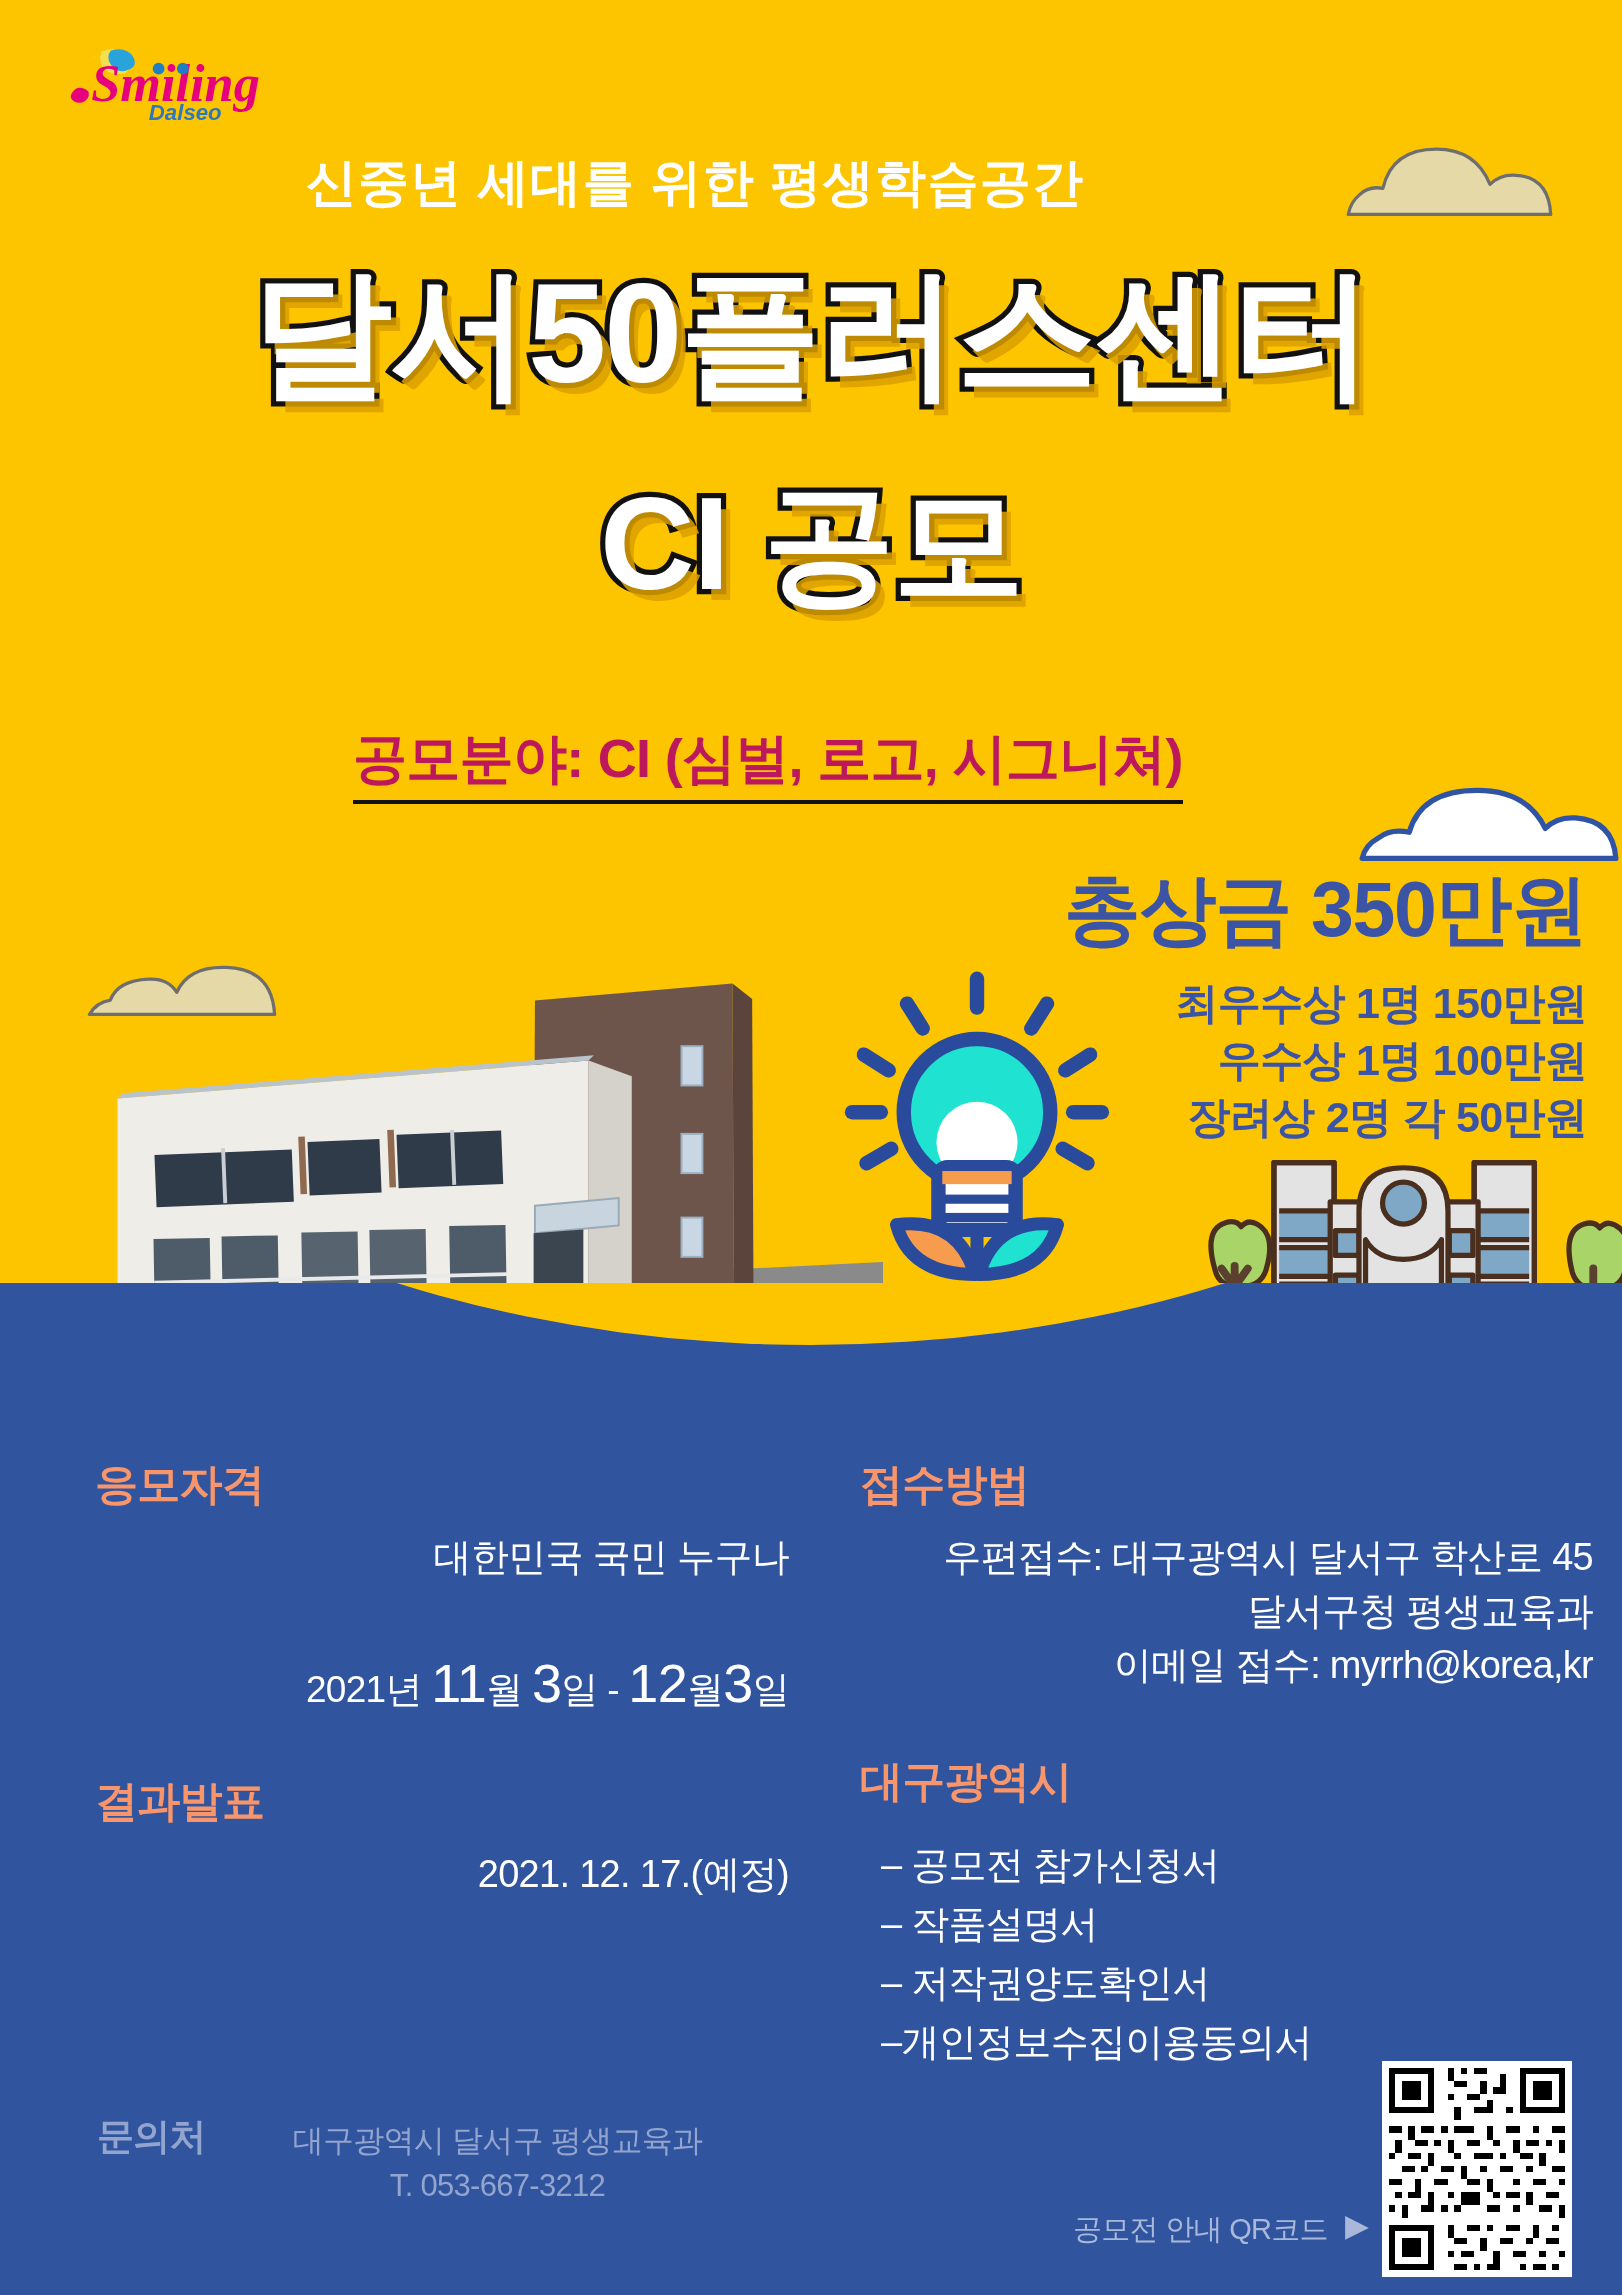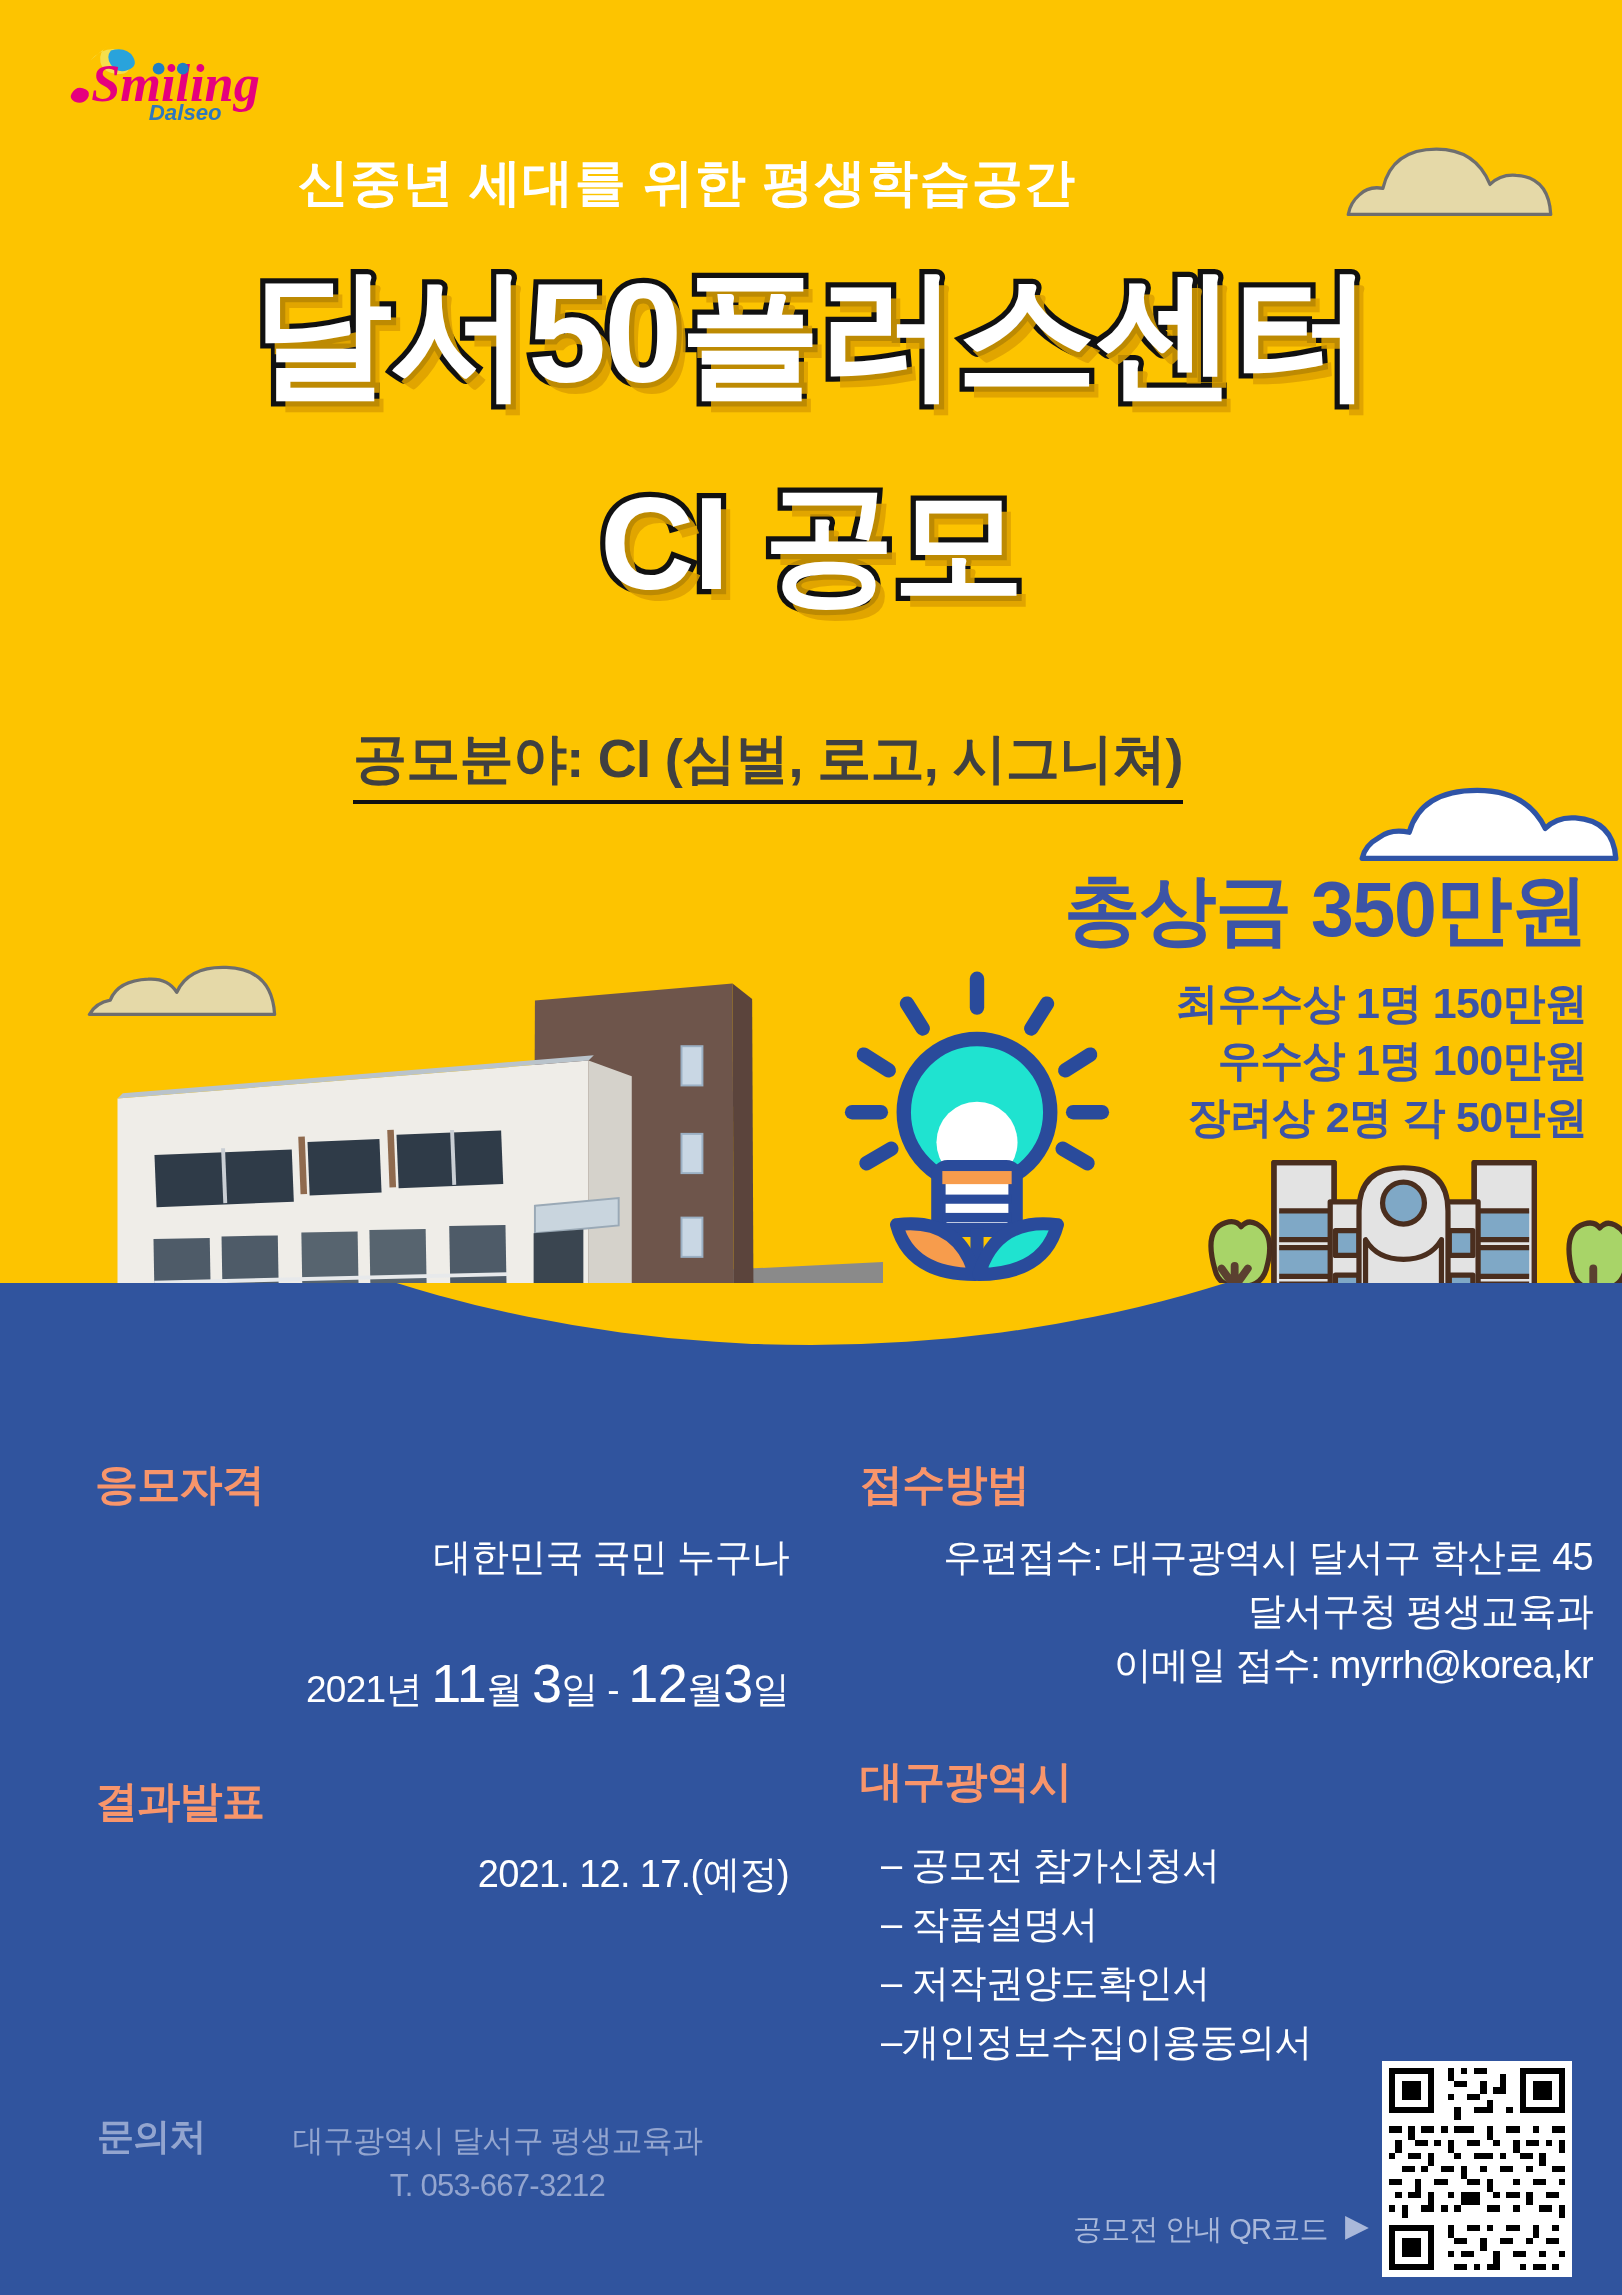--- a/index.html
+++ b/index.html
@@ -22,41 +22,41 @@
   .yellow-dip{
     position:absolute;left:-164px;top:-592px;width:1950px;height:654px;
     background:#FDC400;border-radius:0 0 50% 50% / 0 0 100% 100%;
   }
 
   
   .logo{position:absolute;left:52px;top:36px;width:242px;height:85px;}
 
   
   .subtitle{
-    position:absolute;left:0;top:149px;width:1374px;text-align:center;
+    position:absolute;left:8px;top:149px;width:1374px;text-align:center;
     color:#FFFFFF;font-size:51px;font-weight:bold;letter-spacing:1.3px;
     white-space:nowrap;
   }
   .title-main{
     position:absolute;left:0;top:262px;width:1623px;text-align:center;
     color:#FFFFFF;font-size:141px;font-weight:bold;letter-spacing:-2.6px;
     line-height:1.02;white-space:nowrap;
     -webkit-text-stroke:10.5px #111111;paint-order:stroke fill;
     text-shadow:9.2px 10.5px 0 rgba(220,160,0,0.85);
   }
   .title-sub{
     position:absolute;left:0;top:478px;width:1623px;text-align:center;
     color:#FFFFFF;font-size:131px;font-weight:bold;letter-spacing:-1.3px;
     line-height:1.0;white-space:nowrap;
     -webkit-text-stroke:10.5px #111111;paint-order:stroke fill;
     text-shadow:9.2px 10.5px 0 rgba(220,160,0,0.85);
   }
   .field-line{
     position:absolute;left:353px;top:723px;
-    color:#404040;font-size:54px;font-weight:bold;white-space:nowrap;
+    color:#be185d;font-size:54px;font-weight:bold;white-space:nowrap;
     border-bottom:4.6px solid #111;padding-bottom:3.9px;letter-spacing:-0.7px;
   }
 
   
   .prize-total{
     position:absolute;right:36px;top:859px;
     color:#3C54A6;font-size:77px;font-weight:bold;white-space:nowrap;
     letter-spacing:-1.3px;
   }
   .prize-list{

